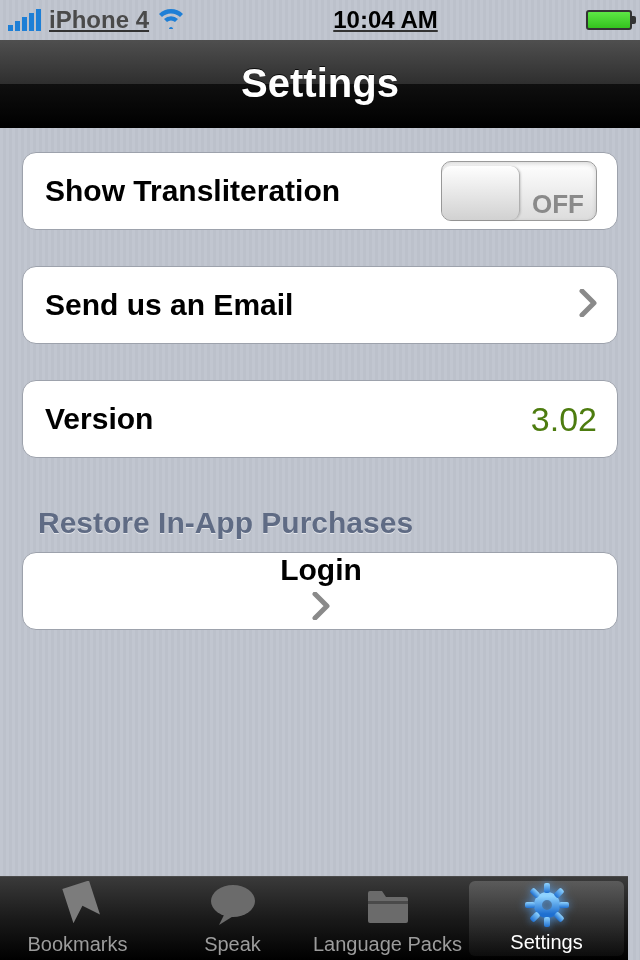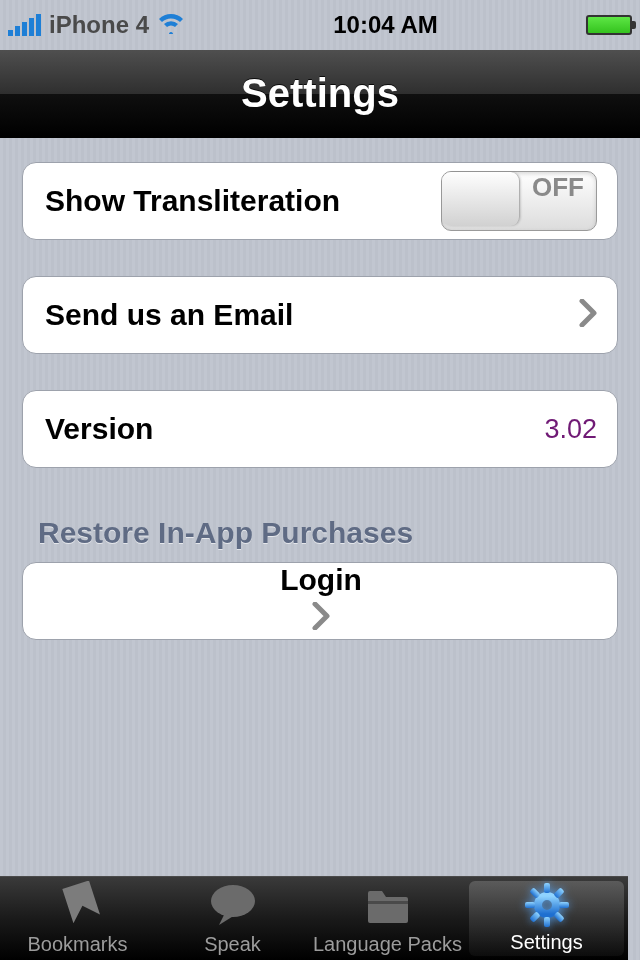--- a/index.html
+++ b/index.html
@@ -14,29 +14,30 @@
         #c1c6d0 3px,
         #bcc1cb 3px,
         #bcc1cb 6px
       );
       overflow: hidden;
       position: relative;
     }
     
     
     .status-bar {
-      height: 50px;
+      height: 40px;
       background: transparent;
       display: flex;
       align-items: center;
       justify-content: space-between;
       padding: 0 8px;
       font-size: 24px;
       font-weight: bold;
       color: #333;
+      text-decoration: underline;
     }
     .status-left { display: flex; align-items: center; gap: 8px; }
     .signal-bars {
       display: inline-flex;
       align-items: flex-end;
       gap: 2px;
       height: 22px;
     }
     .signal-bars span {
       width: 5px;
@@ -99,38 +100,38 @@
       padding: 0 20px 0 22px;
       margin-bottom: 36px;
       box-shadow: inset 0 1px 0 rgba(255,255,255,0.9);
     }
     .cell-label {
       font-size: 30px;
       font-weight: bold;
       color: #000;
     }
     .cell-value {
-      font-size: 27px;
-      color: #701a75;
+      font-size: 34px;
+      color: #4d7c0f;
     }
     .chevron {
       color: #8a8a8a;
       font-size: 36px;
       font-weight: bold;
     }
     
     
     .toggle {
       width: 156px;
       height: 60px;
       border-radius: 10px;
       border: 1px solid #9a9a9a;
       background: linear-gradient(to bottom, #fff 0%, #dcdcdc 100%);
       display: inline-flex;
-      align-items: flex-start;
+      align-items: flex-end;
       position: relative;
       box-shadow: inset 0 2px 4px rgba(0,0,0,0.15);
     }
     .toggle-knob {
       width: 78px;
       height: 54px;
       border-radius: 9px;
       background: linear-gradient(to bottom, #fefefe 0%, #d1d1d1 100%);
       border-right: 1px solid #b0b0b0;
       box-shadow: 1px 0 2px rgba(0,0,0,0.15);

